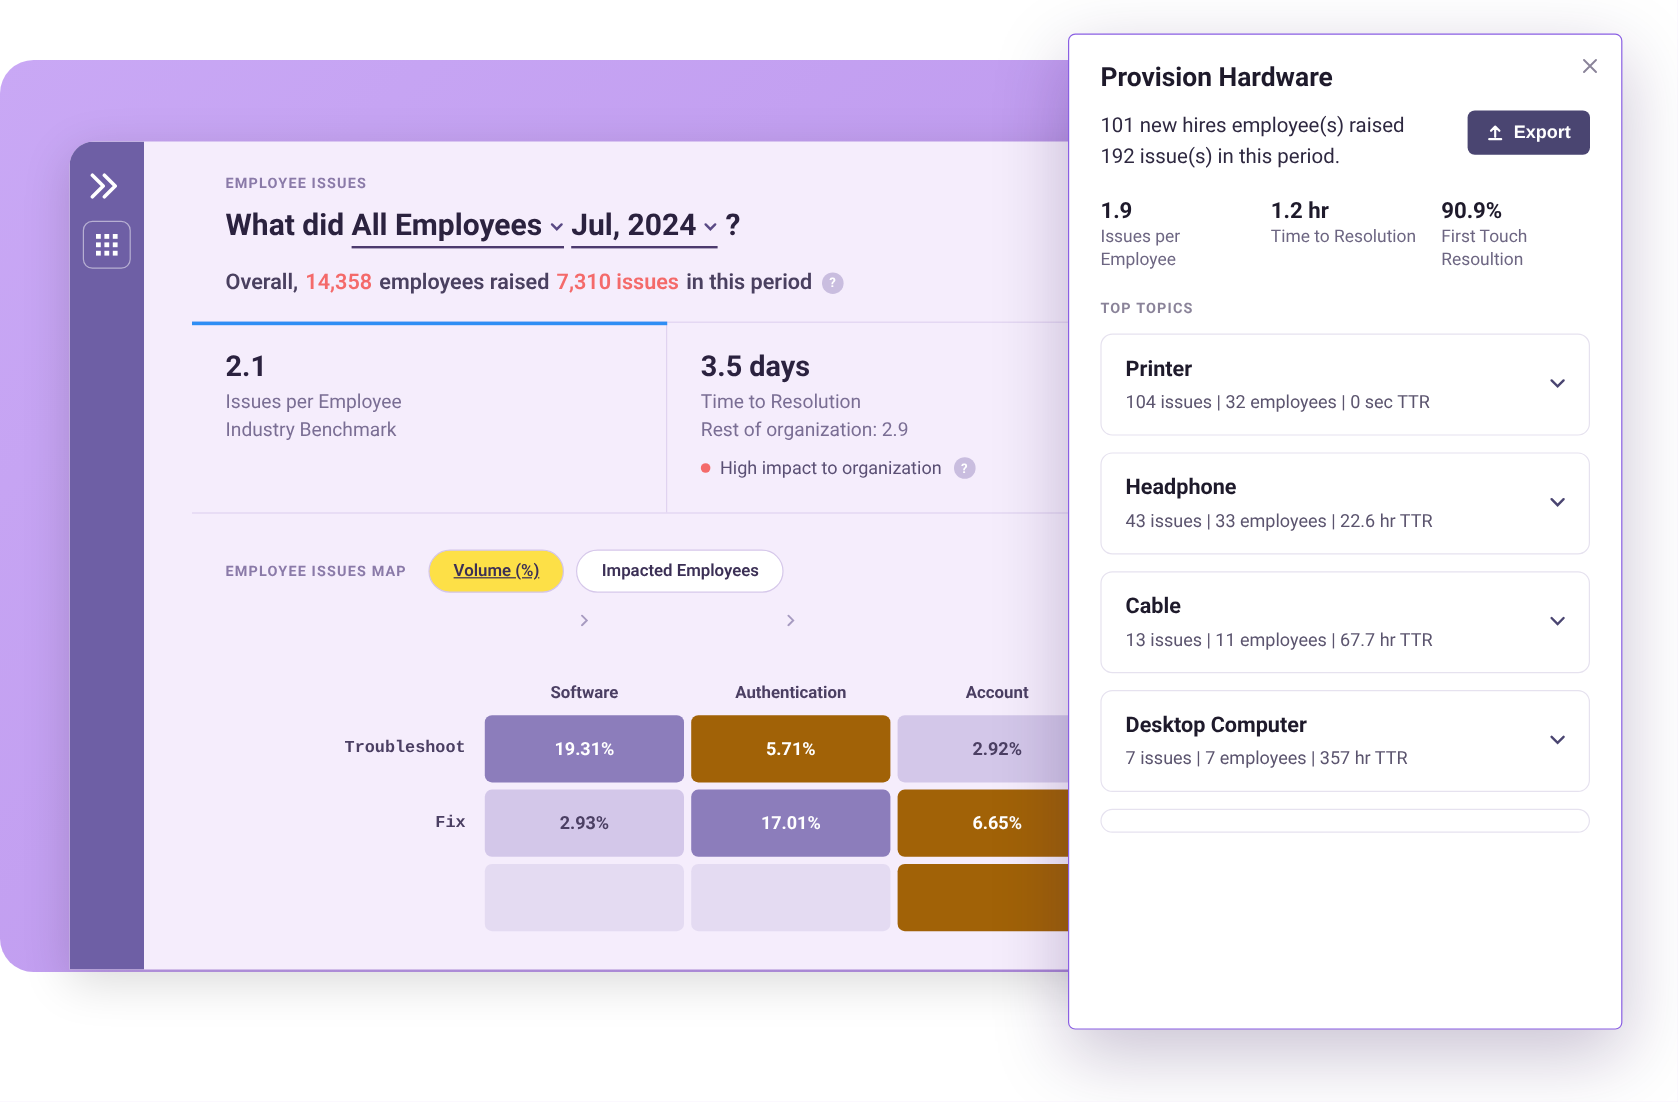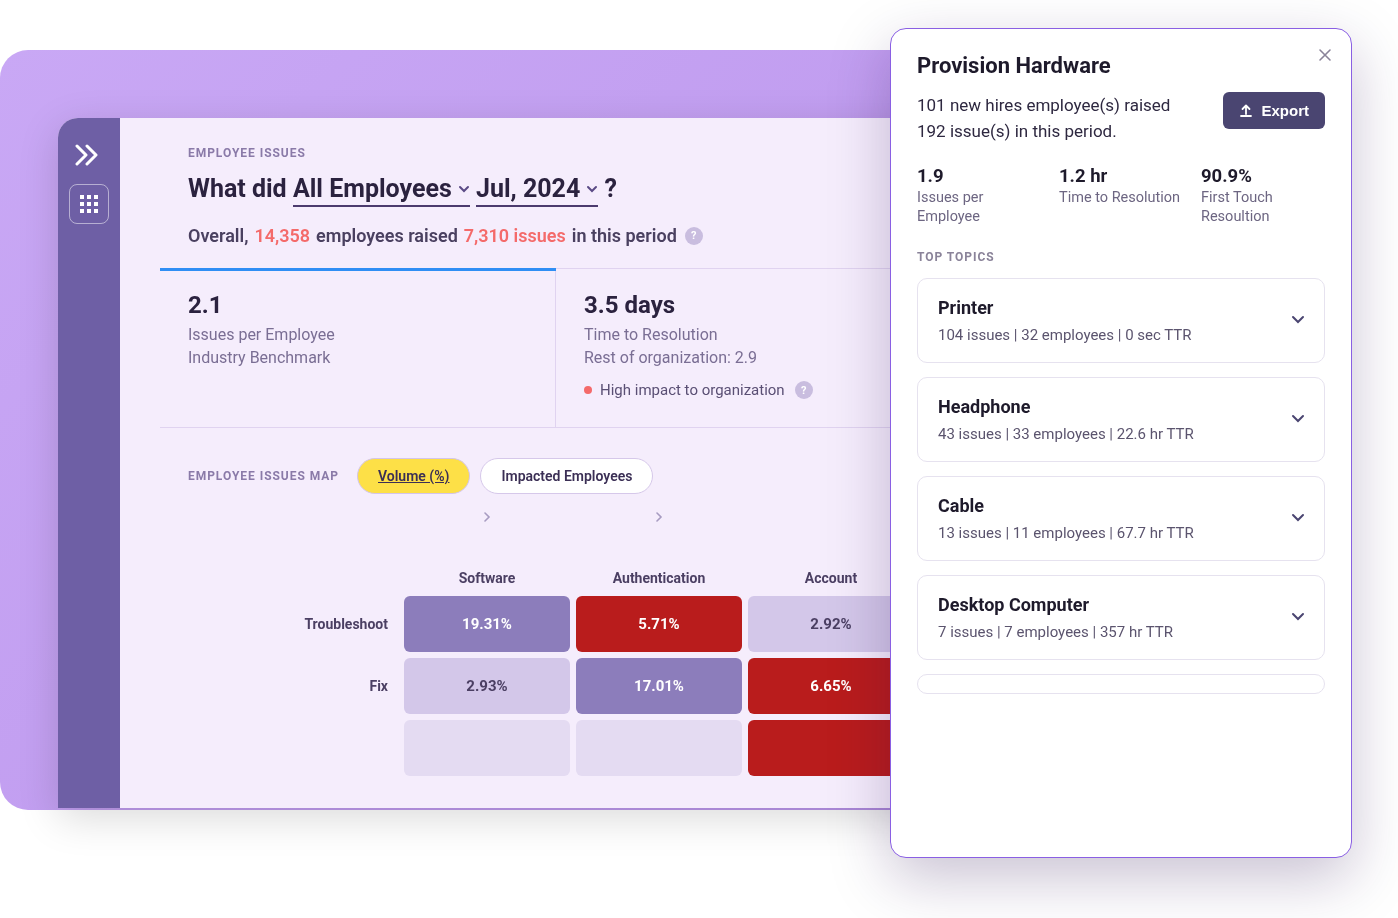--- a/index.html
+++ b/index.html
@@ -147,38 +147,38 @@
   }
   .col-arrow { display:flex; justify-content:center; color:#a79bc1; }
   .col-h { text-align:center; font-size:14px; font-weight:700; color:#4b3f63; }
   .heatmap-row {
     display:grid;
     grid-template-columns: 120px repeat(4, 166px);
     gap: 6px;
     margin-bottom: 6px;
     align-items: center;
   }
-  .row-label { text-align:right; font-size:14px; font-weight:700; color:#4b3f63; padding-right: 10px;}
+  .row-label { text-align:right; font-size:14px; font-weight:700; color:#4b3f63; padding-right: 10px; font-family: Liberation Mono, monospace;}
   .cell {
     height: 56px; border-radius:6px;
     display:flex; align-items:center; justify-content:center;
     font-size:15px; font-weight:700; color:#fff;
   }
-  .c1{background:#8c7dbb;} .c2{background:#b91c1c;}
+  .c1{background:#8c7dbb;} .c2{background:#a16207;}
   .c4{background:#d3c7e9; color:#4b3f63;} .c5{background:#e4dbf2; color:#6a5c86;}
 
   
   .side-panel {
     position:absolute;
     top: 28px; right: 46px;
     width: 462px;
     height: 830px;
     background: #fff;
     border: 1px solid #8a5fe3;
-    border-radius: 16px;
+    border-radius: 6px;
     box-shadow: 0 20px 60px rgba(40,10,80,0.25);
     padding: 24px 26px;
     overflow: hidden;
   }
   .panel-close {
     position:absolute; top:14px; right:14px;
     width:24px; height:24px; display:flex; align-items:center; justify-content:center;
     color:#8a8399; cursor:pointer;
   }
   .panel-title { font-size: 22px; font-weight:700; color:#1e1a2b; margin-bottom: 14px;}

